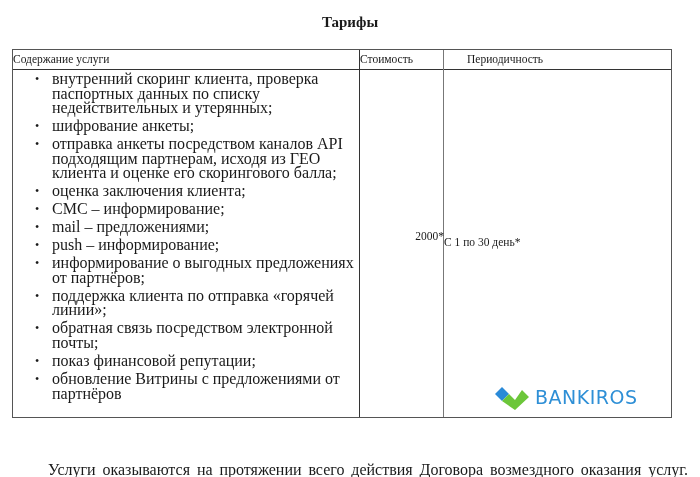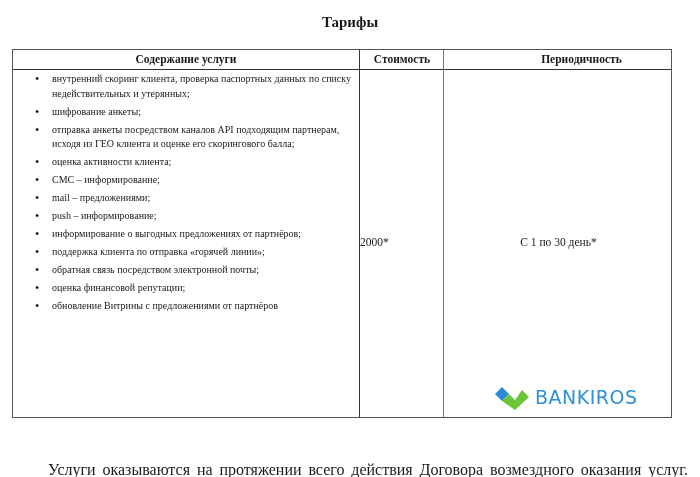--- a/index.html
+++ b/index.html
@@ -3,29 +3,29 @@
 <meta charset="utf-8">
 <style>
   html, body { margin:0; padding:0; background:#fff; }
   body { width:700px; height:477px; position:relative; overflow:hidden;
          font-family:"Liberation Serif", "DejaVu Serif", serif; color:#1a1a1a; }
   .title { position:absolute; top:14px; left:0; width:700px; text-align:center;
            font-weight:bold; font-size:15px; }
   .tbl { position:absolute; left:12px; top:49px; width:660px; height:369px;
          border:1px solid #555; box-sizing:border-box; }
   .hdr { position:absolute; top:0; left:0; right:0; height:19px; border-bottom:1px solid #333; }
-  .hcell { position:absolute; top:0; height:19px; line-height:19px; text-align:center;
-           font-weight:bold; font-size:11.5px; }
+  .hcell { position:absolute; top:0; height:19px; line-height:19px; 
+           font-weight:normal; font-size:11.5px; }
   .vline { position:absolute; top:0; bottom:0; width:1px; background:#333; }
   .vline.light { background:#777; }
   .list { position:absolute; top:22px; left:0; width:346px; margin:0; padding:0; list-style:none; }
-  .list li { position:relative; padding-left:39px; font-size:10px; line-height:14.6px; margin-bottom:3.4px; }
+  .list li { position:relative; padding-left:39px; font-size:16px; line-height:14.6px; margin-bottom:3.4px; }
   .list li::before { content:"\2022"; position:absolute; left:22px; top:0; font-size:12px; }
-  .price { position:absolute; left:347px; width:84px; top:186px; text-align:left; font-size:11.5px; }
-  .period { position:absolute; left:431px; width:229px; top:186px; text-align:center; font-size:11.5px; }
+  .price { position:absolute; left:347px; width:84px; top:180px; text-align:right; font-size:11.5px; }
+  .period { position:absolute; left:431px; width:229px; top:186px; text-align:left; font-size:11.5px; }
   .logo { position:absolute; left:482px; top:333px; height:28px; display:flex; align-items:center; }
   .logo-text { font-family:"DejaVu Sans", "Liberation Sans", sans-serif; font-size:19px;
                color:#2e8fd6; letter-spacing:0.5px; margin-left:6px; }
   .footer { position:absolute; left:12px; top:433px; width:676px; font-size:16px; line-height:17px;
             text-align:justify;margin-top:28px; }
   .footer .indent { display:inline-block; width:36px; }
 </style>
 </head>
 <body>
 
@@ -37,28 +37,28 @@
     <div class="hcell" style="left:347px;width:84px;">Стоимость</div>
     <div class="hcell" style="left:454px;width:229px;">Периодичность</div>
   </div>
   <div class="vline" style="left:346px;"></div>
   <div class="vline light" style="left:430px;"></div>
 
   <ul class="list">
     <li>внутренний скоринг клиента, проверка паспортных данных по списку недействительных и утерянных;</li>
     <li>шифрование анкеты;</li>
     <li>отправка анкеты посредством каналов API подходящим партнерам, исходя из ГЕО клиента и оценке его скорингового балла;</li>
-    <li>оценка активности клиента;</li>
+    <li>оценка заключения клиента;</li>
     <li>СМС – информирование;</li>
     <li>mail – предложениями;</li>
     <li>push – информирование;</li>
     <li>информирование о выгодных предложениях от партнёров;</li>
     <li>поддержка клиента по отправка «горячей линии»;</li>
     <li>обратная связь посредством электронной почты;</li>
-    <li>оценка финансовой репутации;</li>
+    <li>показ финансовой репутации;</li>
     <li>обновление Витрины с предложениями от партнёров</li>
   </ul>
 
   <div class="price">2000*</div>
   <div class="period">С 1 по 30 день*</div>
 
   <div class="logo">
     <svg width="34" height="26" viewBox="0 0 34 26">
       <polygon points="0,10 7,3 14,10 7,17" fill="#2a8ad8"></polygon>
       <polygon points="7,17 14,10 14,10 20,16 27,6 34,13 20,26" fill="#6cc63a"></polygon>

